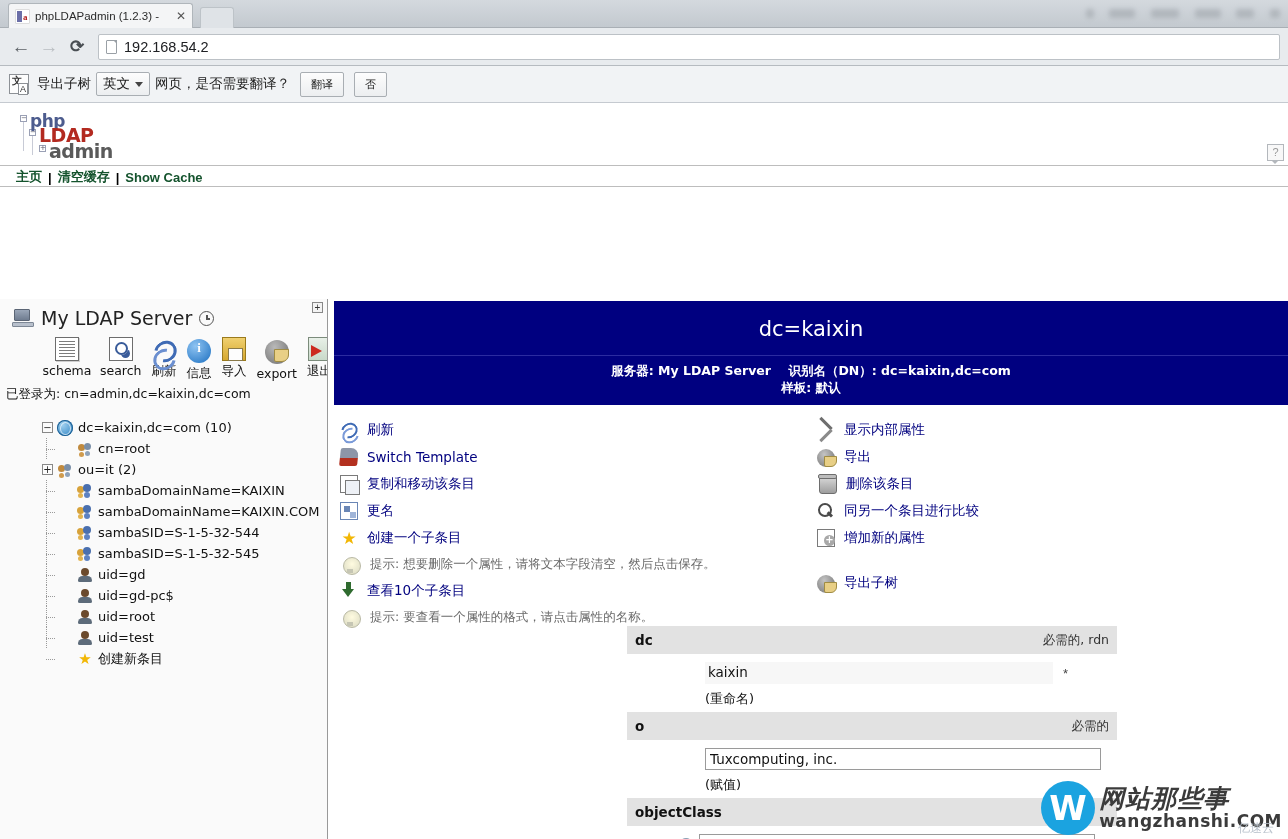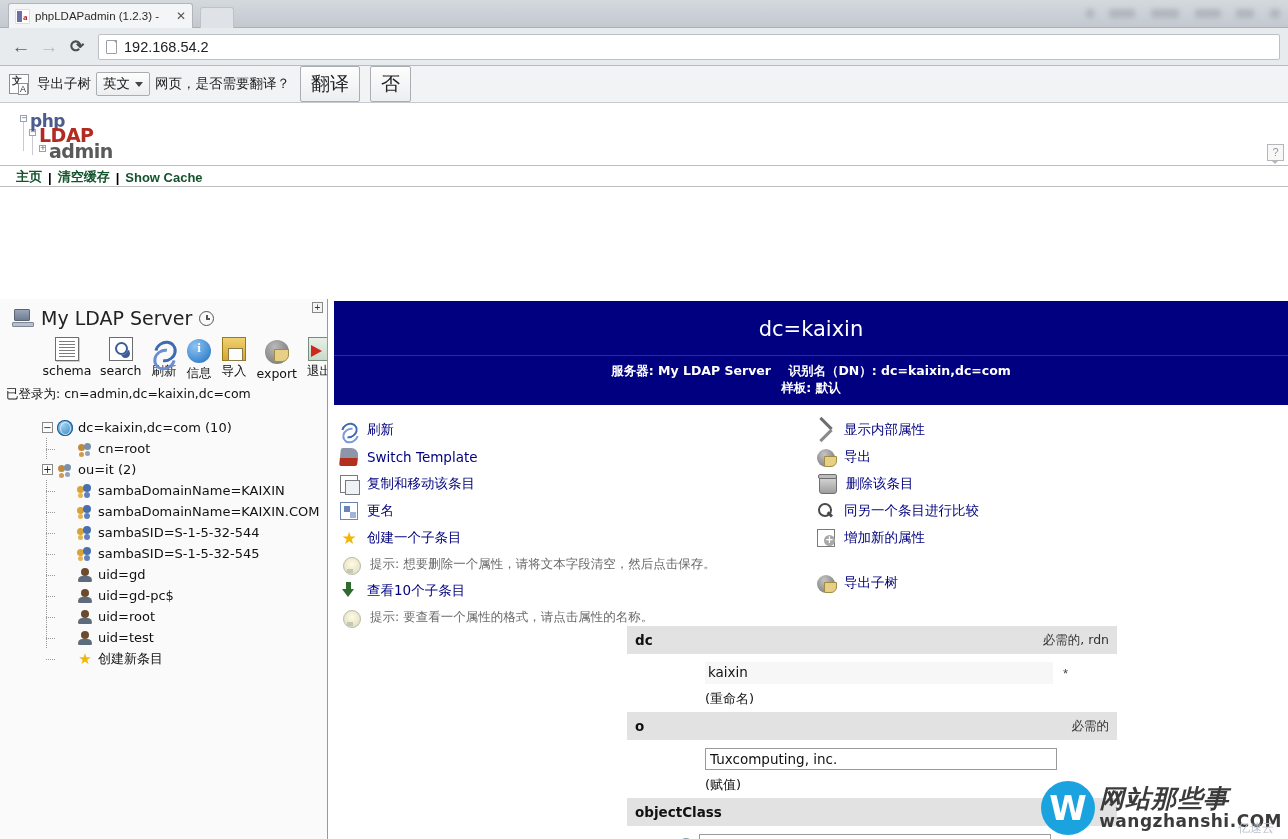--- a/index.html
+++ b/index.html
@@ -198,21 +198,21 @@
     border-left: 4px solid transparent;
     border-right: 4px solid transparent;
     border-top: 5px solid #444;
   }
   .tb-btn {
     border: 1px solid #a9aeb3;
     background: linear-gradient(to bottom,#fdfdfd,#eceef0);
     border-radius: 2px;
     padding: 4px 10px;
     margin-left: 10px;
-    font-size: 19px;
+    font-size: 11px;
     cursor: pointer;
   }
 
   
   .page {
     position: relative;
     width: 1288px;
     height: 736px;
     background: #ffffff;
     overflow: hidden;
@@ -761,21 +761,21 @@
   .attr-line { display:flex; align-items:center; margin-bottom: 3px; }
   .inp {
     height: 22px;
     line-height: 20px;
     border: 1px solid #9a9a9a;
     background: #ffffff;
     font-size: 13.5px;
     padding: 0 4px;
     color: #111;
     font-family: "DejaVu Sans", sans-serif;
-    width: 352px;
+    width: 396px;
   }
   .inp.readonly {
     border: none;
     background: #f7f7f7;
     width: 348px;
     padding-left: 3px;
   }
   .asterisk {
     margin-left: 10px;
     color: #444;

